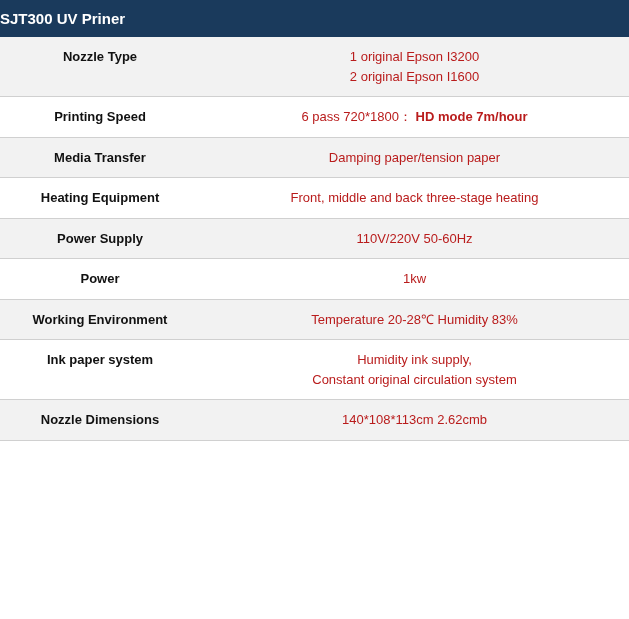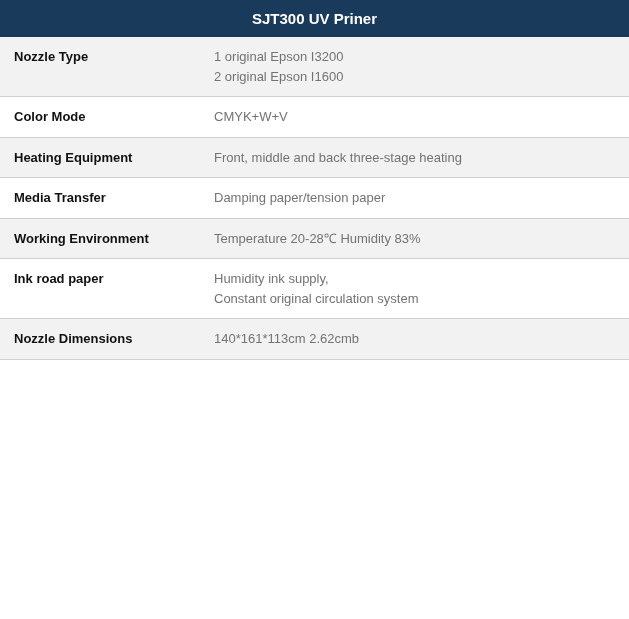--- a/index.html
+++ b/index.html
@@ -9,21 +9,21 @@
       background: #fff;
       width: 629px;
       min-height: 619px;
     }
     .table-container {
       width: 629px;
     }
     .title-row {
       background-color: #1a3a5c;
       color: #fff;
-      text-align: center;
+      text-align: left;
       padding: 10px 0;
       font-size: 15px;
       font-weight: bold;
     }
     .spec-table {
       width: 100%;
       border-collapse: collapse;
     }
     .spec-table tr {
       border-bottom: 1px solid #d0d0d0;
@@ -31,63 +31,72 @@
     .spec-table tr:nth-child(odd) {
       background-color: #f2f2f2;
     }
     .spec-table tr:nth-child(even) {
       background-color: #ffffff;
     }
     .spec-table td {
       padding: 10px 14px;
       vertical-align: top;
       line-height: 1.5;
+      text-align: center;
     }
     .spec-table td:first-child {
       font-weight: bold;
       width: 200px;
       color: #111;
     }
     .spec-table td:last-child {
-      color: #737373;
+      color: #b91c1c;
     }
     .bold-text {
       font-weight: bold;
     }
   </style>
 </head>
 <body>
 
 <div class="table-container">
   <div class="title-row">SJT300 UV Priner</div>
   <table class="spec-table">
     <tbody id="spec-tbody">
         <tr>
           <td>Nozzle Type</td>
           <td><span>1 original Epson I3200</span><br><span>2 original Epson I1600</span></td>
         </tr>
         <tr>
-          <td>Color Mode</td>
-          <td>CMYK+W+V</td>
+          <td>Printing Speed</td>
+          <td><span>6 pass 720*1800：&nbsp;</span><span class="bold-text">HD mode 7m/hour</span></td>
+        </tr>
+        <tr>
+          <td>Media Transfer</td>
+          <td>Damping paper/tension paper</td>
         </tr>
         <tr>
           <td>Heating Equipment</td>
           <td>Front, middle and back three-stage heating</td>
         </tr>
         <tr>
-          <td>Media Transfer</td>
-          <td>Damping paper/tension paper</td>
+          <td>Power Supply</td>
+          <td>110V/220V 50-60Hz</td>
+        </tr>
+        <tr>
+          <td>Power</td>
+          <td>1kw</td>
         </tr>
         <tr>
           <td>Working Environment</td>
           <td>Temperature 20-28℃  Humidity 83%</td>
         </tr>
         <tr>
-          <td>Ink road paper</td>
+          <td>Ink paper system</td>
           <td><span>Humidity ink supply,</span><br><span>Constant original circulation system</span></td>
         </tr>
         <tr>
           <td>Nozzle Dimensions</td>
-          <td>140*161*113cm  2.62cmb</td>
+          <td>140*108*113cm  2.62cmb</td>
         </tr>
       </tbody>
   </table>
 </div>
 
 </body></html>

